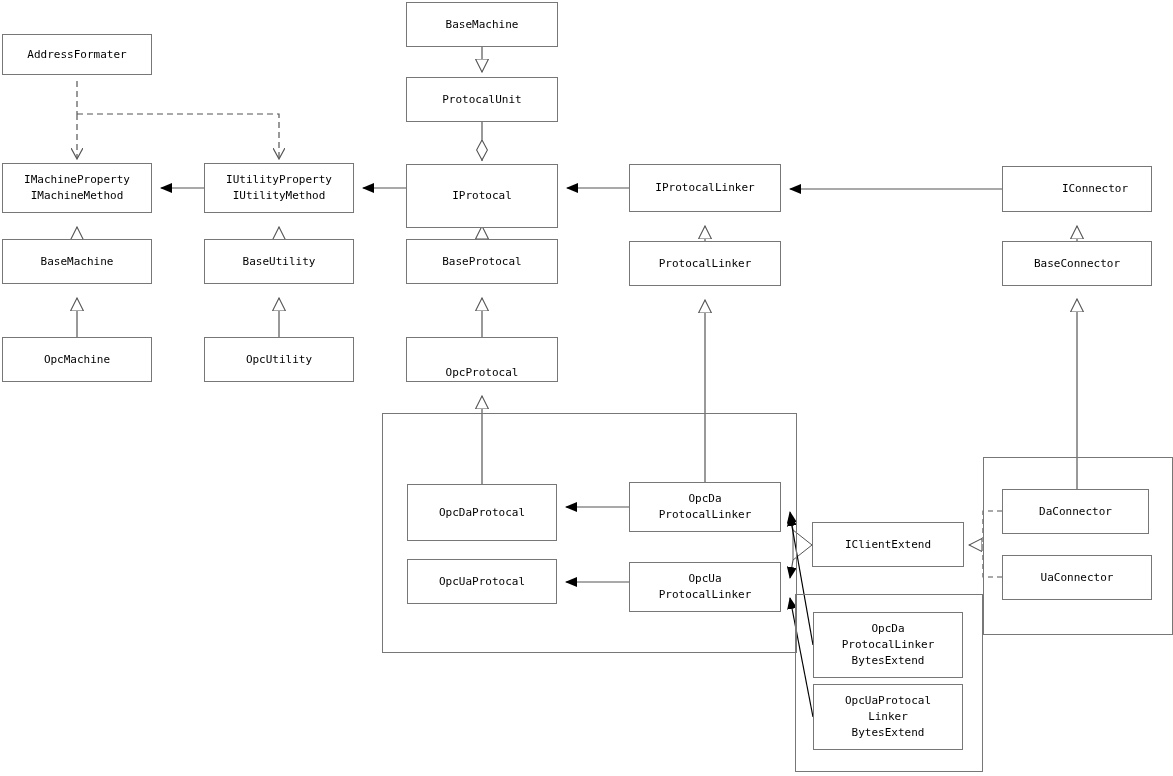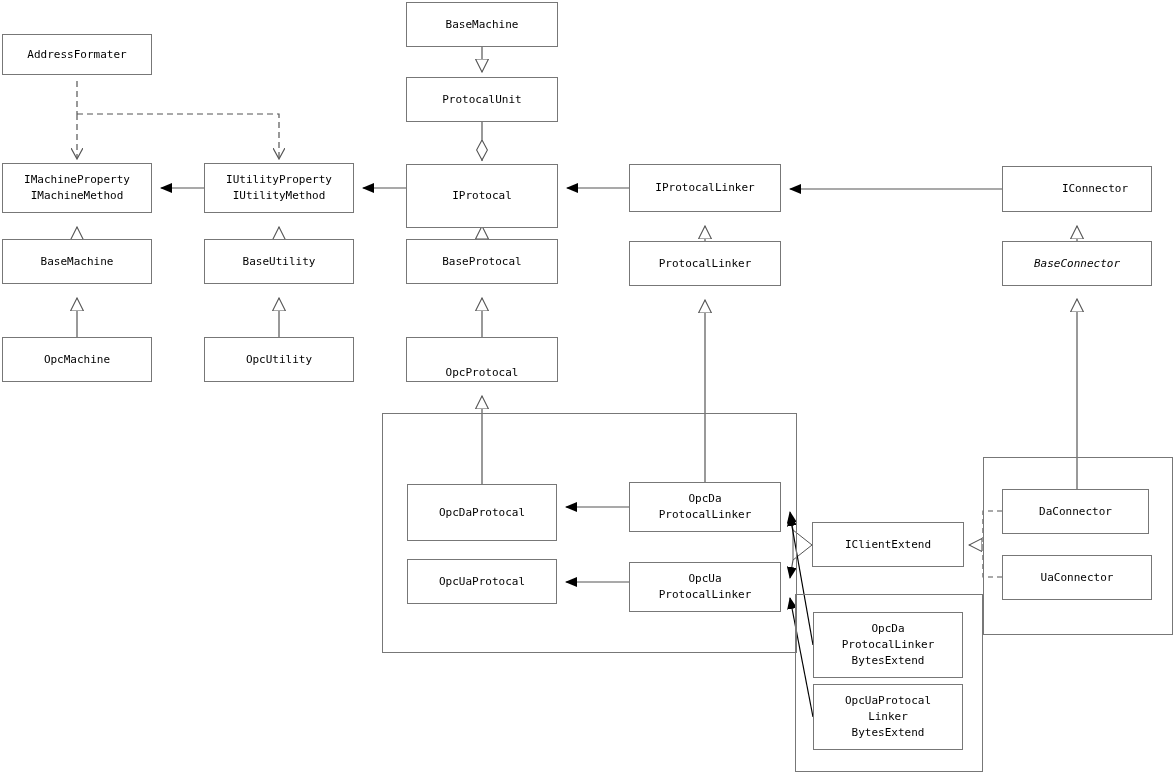--- a/index.html
+++ b/index.html
@@ -142,21 +142,21 @@
       <div class="node-box" style="left: 204px; top: 239px; width: 150px; height: 45px;"><span>BaseUtility</span></div>
       <div class="node-box" style="left: 204px; top: 337px; width: 150px; height: 45px;"><span>OpcUtility</span></div>
       <div class="node-box" style="left: 406px; top: 2px; width: 152px; height: 45px;"><span>BaseMachine</span></div>
       <div class="node-box" style="left: 406px; top: 77px; width: 152px; height: 45px;"><span>ProtocalUnit</span></div>
       <div class="node-box" style="left: 406px; top: 164px; width: 152px; height: 64px;"><span>IProtocal</span></div>
       <div class="node-box" style="left: 406px; top: 239px; width: 152px; height: 45px;"><span>BaseProtocal</span></div>
       <div class="node-box" style="left: 406px; top: 337px; width: 152px; height: 45px; align-items: flex-end;"><span>OpcProtocal</span></div>
       <div class="node-box" style="left: 629px; top: 164px; width: 152px; height: 48px;"><span>IProtocalLinker</span></div>
       <div class="node-box" style="left: 629px; top: 241px; width: 152px; height: 45px;"><span>ProtocalLinker</span></div>
       <div class="node-box" style="left: 1002px; top: 166px; width: 150px; height: 46px; padding-left: 36px;"><span>IConnector</span></div>
-      <div class="node-box" style="left: 1002px; top: 241px; width: 150px; height: 45px; font-style: italic;"><span>BaseConnector</span></div>
+      <div class="node-box" style="left: 1002px; top: 241px; width: 150px; height: 45px;"><span>BaseConnector</span></div>
       <div class="node-box" style="left: 407px; top: 484px; width: 150px; height: 57px;"><span>OpcDaProtocal</span></div>
       <div class="node-box" style="left: 407px; top: 559px; width: 150px; height: 45px;"><span>OpcUaProtocal</span></div>
       <div class="node-box" style="left: 629px; top: 482px; width: 152px; height: 50px;"><span>OpcDa
 ProtocalLinker</span></div>
       <div class="node-box" style="left: 629px; top: 562px; width: 152px; height: 50px;"><span>OpcUa
 ProtocalLinker</span></div>
       <div class="node-box" style="left: 812px; top: 522px; width: 152px; height: 45px;"><span>IClientExtend</span></div>
       <div class="node-box" style="left: 1002px; top: 489px; width: 147px; height: 45px;"><span>DaConnector</span></div>
       <div class="node-box" style="left: 1002px; top: 555px; width: 150px; height: 45px;"><span>UaConnector</span></div>
       <div class="node-box" style="left: 813px; top: 612px; width: 150px; height: 66px;"><span>OpcDa

